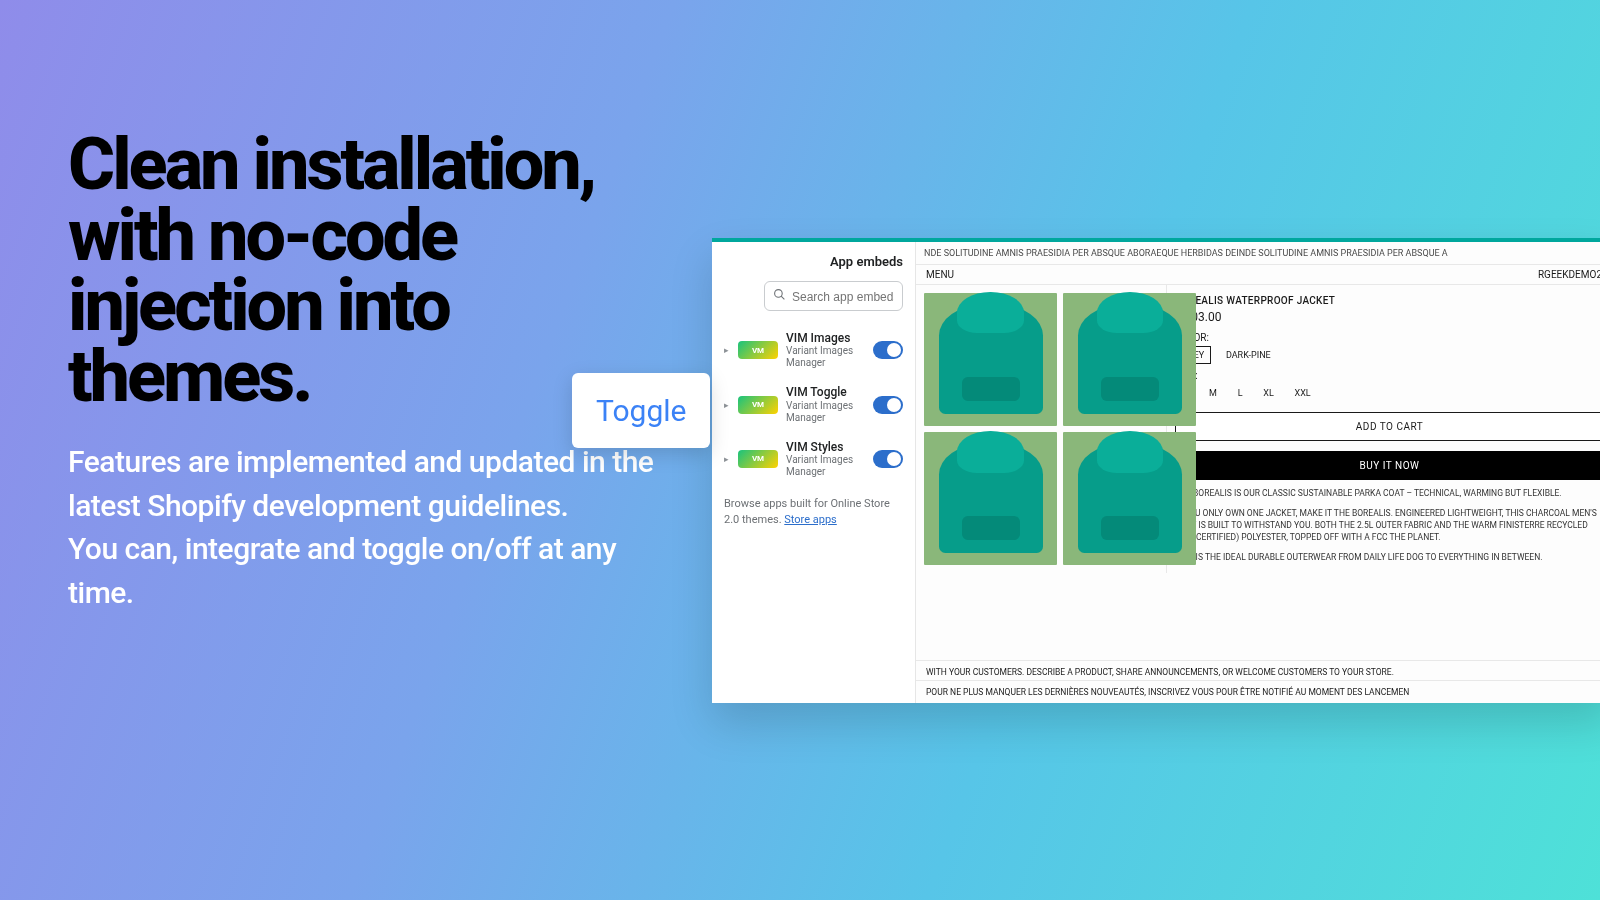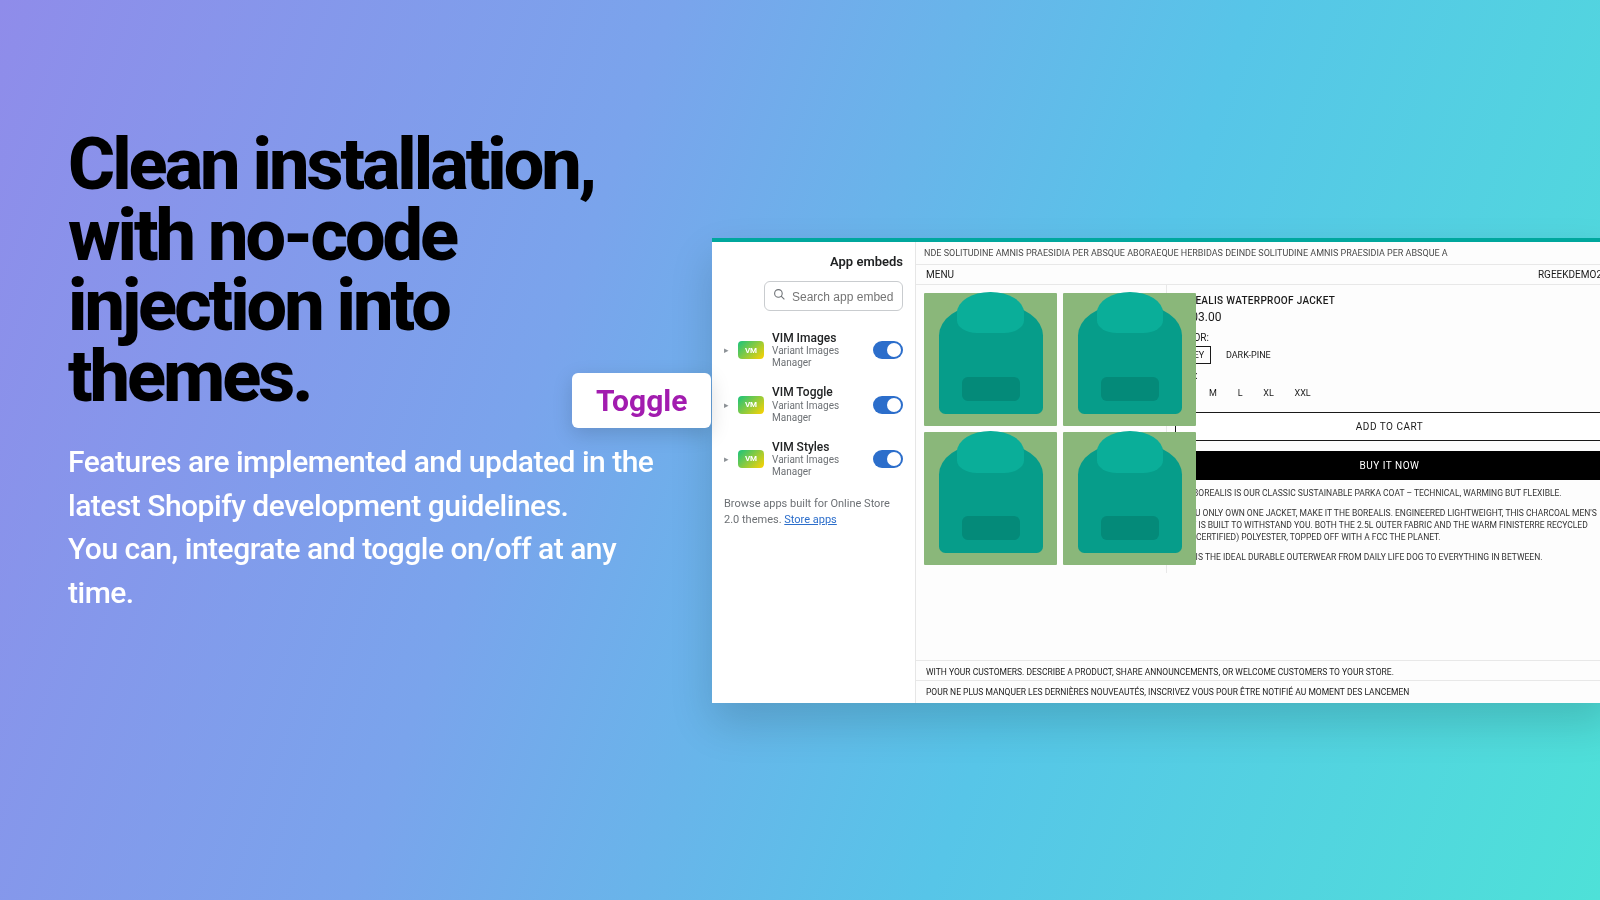--- a/index.html
+++ b/index.html
@@ -32,24 +32,24 @@
     letter-spacing: -0.5px;
     color: #fff;
   }
 
   
   .toggle-pill {
     position: absolute;
     left: 572px;
     top: 373px;
     background: #fff;
-    color: #a21caf;
+    color: #3b82f6;
     font-size: 30px;
-    font-weight: 700;
-    padding: 10px 24px;
+    font-weight: 400;
+    padding: 20px 24px;
     border-radius: 6px;
     box-shadow: 0 6px 20px rgba(0,0,0,.15);
     z-index: 3;
   }
 
   
   .mock {
     position: absolute;
     left: 712px;
     top: 238px;
@@ -79,21 +79,21 @@
     padding: 6px 8px; color: #6d7175; margin-bottom: 12px; margin-left: 40px;
   }
   .search-box .icon { margin-right: 6px; font-size: 13px; }
   .search-box input { border: none; outline: none; font-size: 12px; width: 100%; background: transparent; color:#6d7175;}
   .embed-row {
     display: flex; align-items: center; gap: 8px;
     padding: 8px 0;
   }
   .embed-row .chev { color: #8c9196; font-size: 9px; width: 6px; }
   .app-icon {
-    width: 26px; height: 18px; border-radius: 4px;
+    width: 40px; height: 18px; border-radius: 4px;
     background: linear-gradient(135deg,#19c37d,#ffd200);
     display:flex;align-items:center;justify-content:center;
     color:#fff;font-size:8px;font-weight:700;
   }
   .embed-text { flex: 1; line-height: 1.2; }
   .embed-text .name { font-weight: 500; }
   .embed-text .mgr { font-size: 10px; color: #6d7175; }
   .switch {
     width: 30px; height: 18px; border-radius: 10px;
     background: #2c6ecb; position: relative; cursor: pointer;

